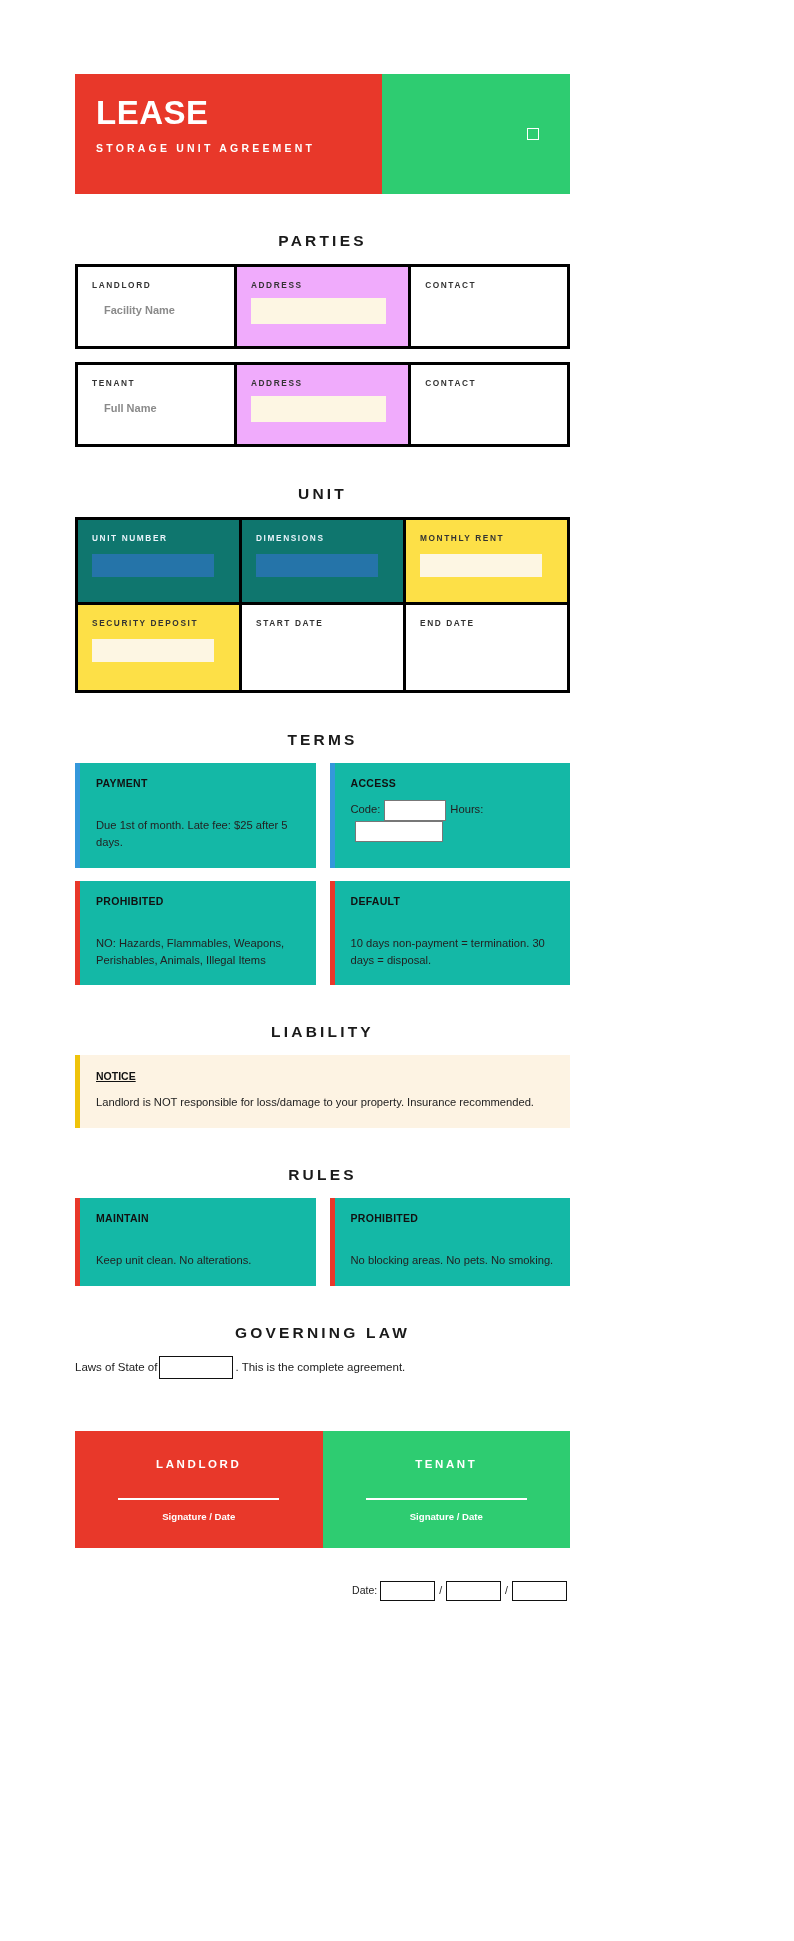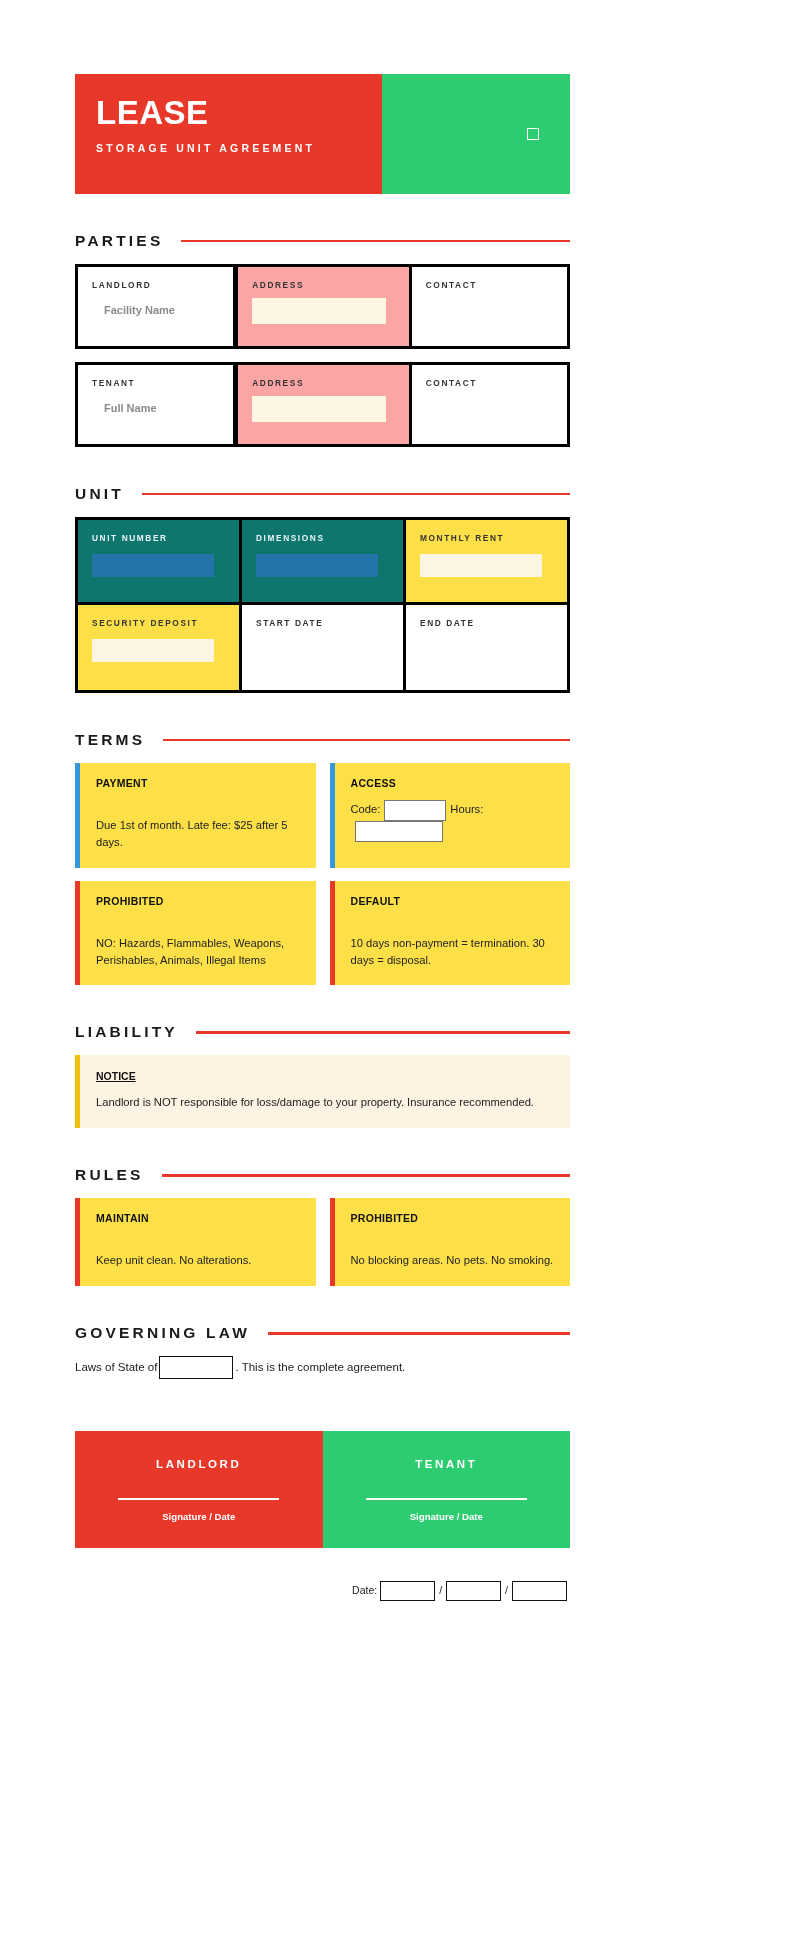--- a/index.html
+++ b/index.html
@@ -16,49 +16,49 @@
 
   
   .hdr { display:flex; margin-top:74px; height:120px; }
   .hdr-red { background:#E8382A; width:62%; padding:22px 0 0 21px; }
   .hdr-title { color:#fff; font-size:33px; font-weight:bold; letter-spacing:0.5px; line-height:1.05; margin:0; }
   .hdr-sub { color:#fff; font-size:10.5px; font-weight:bold; letter-spacing:3.2px; margin-top:11px; }
   .hdr-green { background:#2ECC71; flex:1; position:relative; }
   .hdr-box { position:absolute; right:31px; top:50%; transform:translateY(-50%); width:12px; height:12px; border:1.6px solid #fff; }
 
   
-  .sec { display:flex; align-items:center; margin-top:38px; margin-bottom:14px; }
+  .sec { display:flex; align-items:center; margin-top:38px; margin-bottom:14px;flex-direction:column; }
   .sec-t { font-size:15.5px; font-weight:bold; letter-spacing:3.2px; color:#1a1a1a; white-space:nowrap; }
   .sec-r { flex:1; height:2.6px; background:#E8382A; margin-left:18px; }
 
   
   .pgrid { border:3px solid #000; display:flex; height:85px; margin-bottom:13px; }
   .pcell { flex:1; padding:13px 14px 0 14px; background:#fff; position:relative; }
-  .pcell.mid { background:#fca5a5; border-left:5px solid #000000; border-right:3px solid #000; flex:1.12; }
+  .pcell.mid { background:#f0abfc; border-left:3px solid #000000; border-right:3px solid #000; flex:1.12; }
   .plab { font-size:8.3px; font-weight:bold; letter-spacing:1.6px; color:#333; }
   .pval { font-size:11px; font-weight:bold; color:#8a8a8a; margin-top:14px; padding-left:12px; }
   .pinput { margin-top:8px; height:26px; background:#FDF6E3; width:94%; }
 
   
   .ugrid { border:3px solid #000; }
   .urow { display:flex; height:85px; }
   .urow.first { border-bottom:3px solid #000; }
   .ucell { flex:1; padding:13px 14px 0 14px; background:#fff; }
   .ucell + .ucell { border-left:3px solid #000; }
   .ucell.blue { background:#0f766e; }
   .ucell.yellow { background:#fde047; }
   .ulab { font-size:8.3px; font-weight:bold; letter-spacing:1.6px; color:#333; }
   .ucell.blue .ulab { color:#eaf4fb; }
   .uinput { margin-top:11px; height:23px; width:92%; }
   .uinput.dark { background:#2574A9; }
   .uinput.cream { background:#FDF6E3; }
 
   
   .cards { display:flex; gap:14px; margin-bottom:13px; }
-  .card { flex:1; background:#fde047; border-left:5px solid #3498DB; padding:14px 16px 16px 16px; min-height:88px; }
+  .card { flex:1; background:#14b8a6; border-left:5px solid #3498DB; padding:14px 16px 16px 16px; min-height:88px; }
   .card.red { border-left-color:#E8382A; }
   .card-t { font-size:10.5px; font-weight:bold; letter-spacing:0.3px; color:#111; margin-bottom:11px; }
   .card-b { font-size:11.2px; line-height:1.55; color:#222;margin-top:28px; }
 
   .inline-row { font-size:11.2px; line-height:1.5; color:#222; }
   .tbox { display:inline-block; width:62px; height:21px; border:1px solid #777; background:#fff; vertical-align:middle; margin:0 4px; }
   .tbox.wide { width:88px; }
 
   
   .notice { background:#FDF3E3; border-left:5px solid #EFC30B; padding:15px 16px 17px 16px; }

